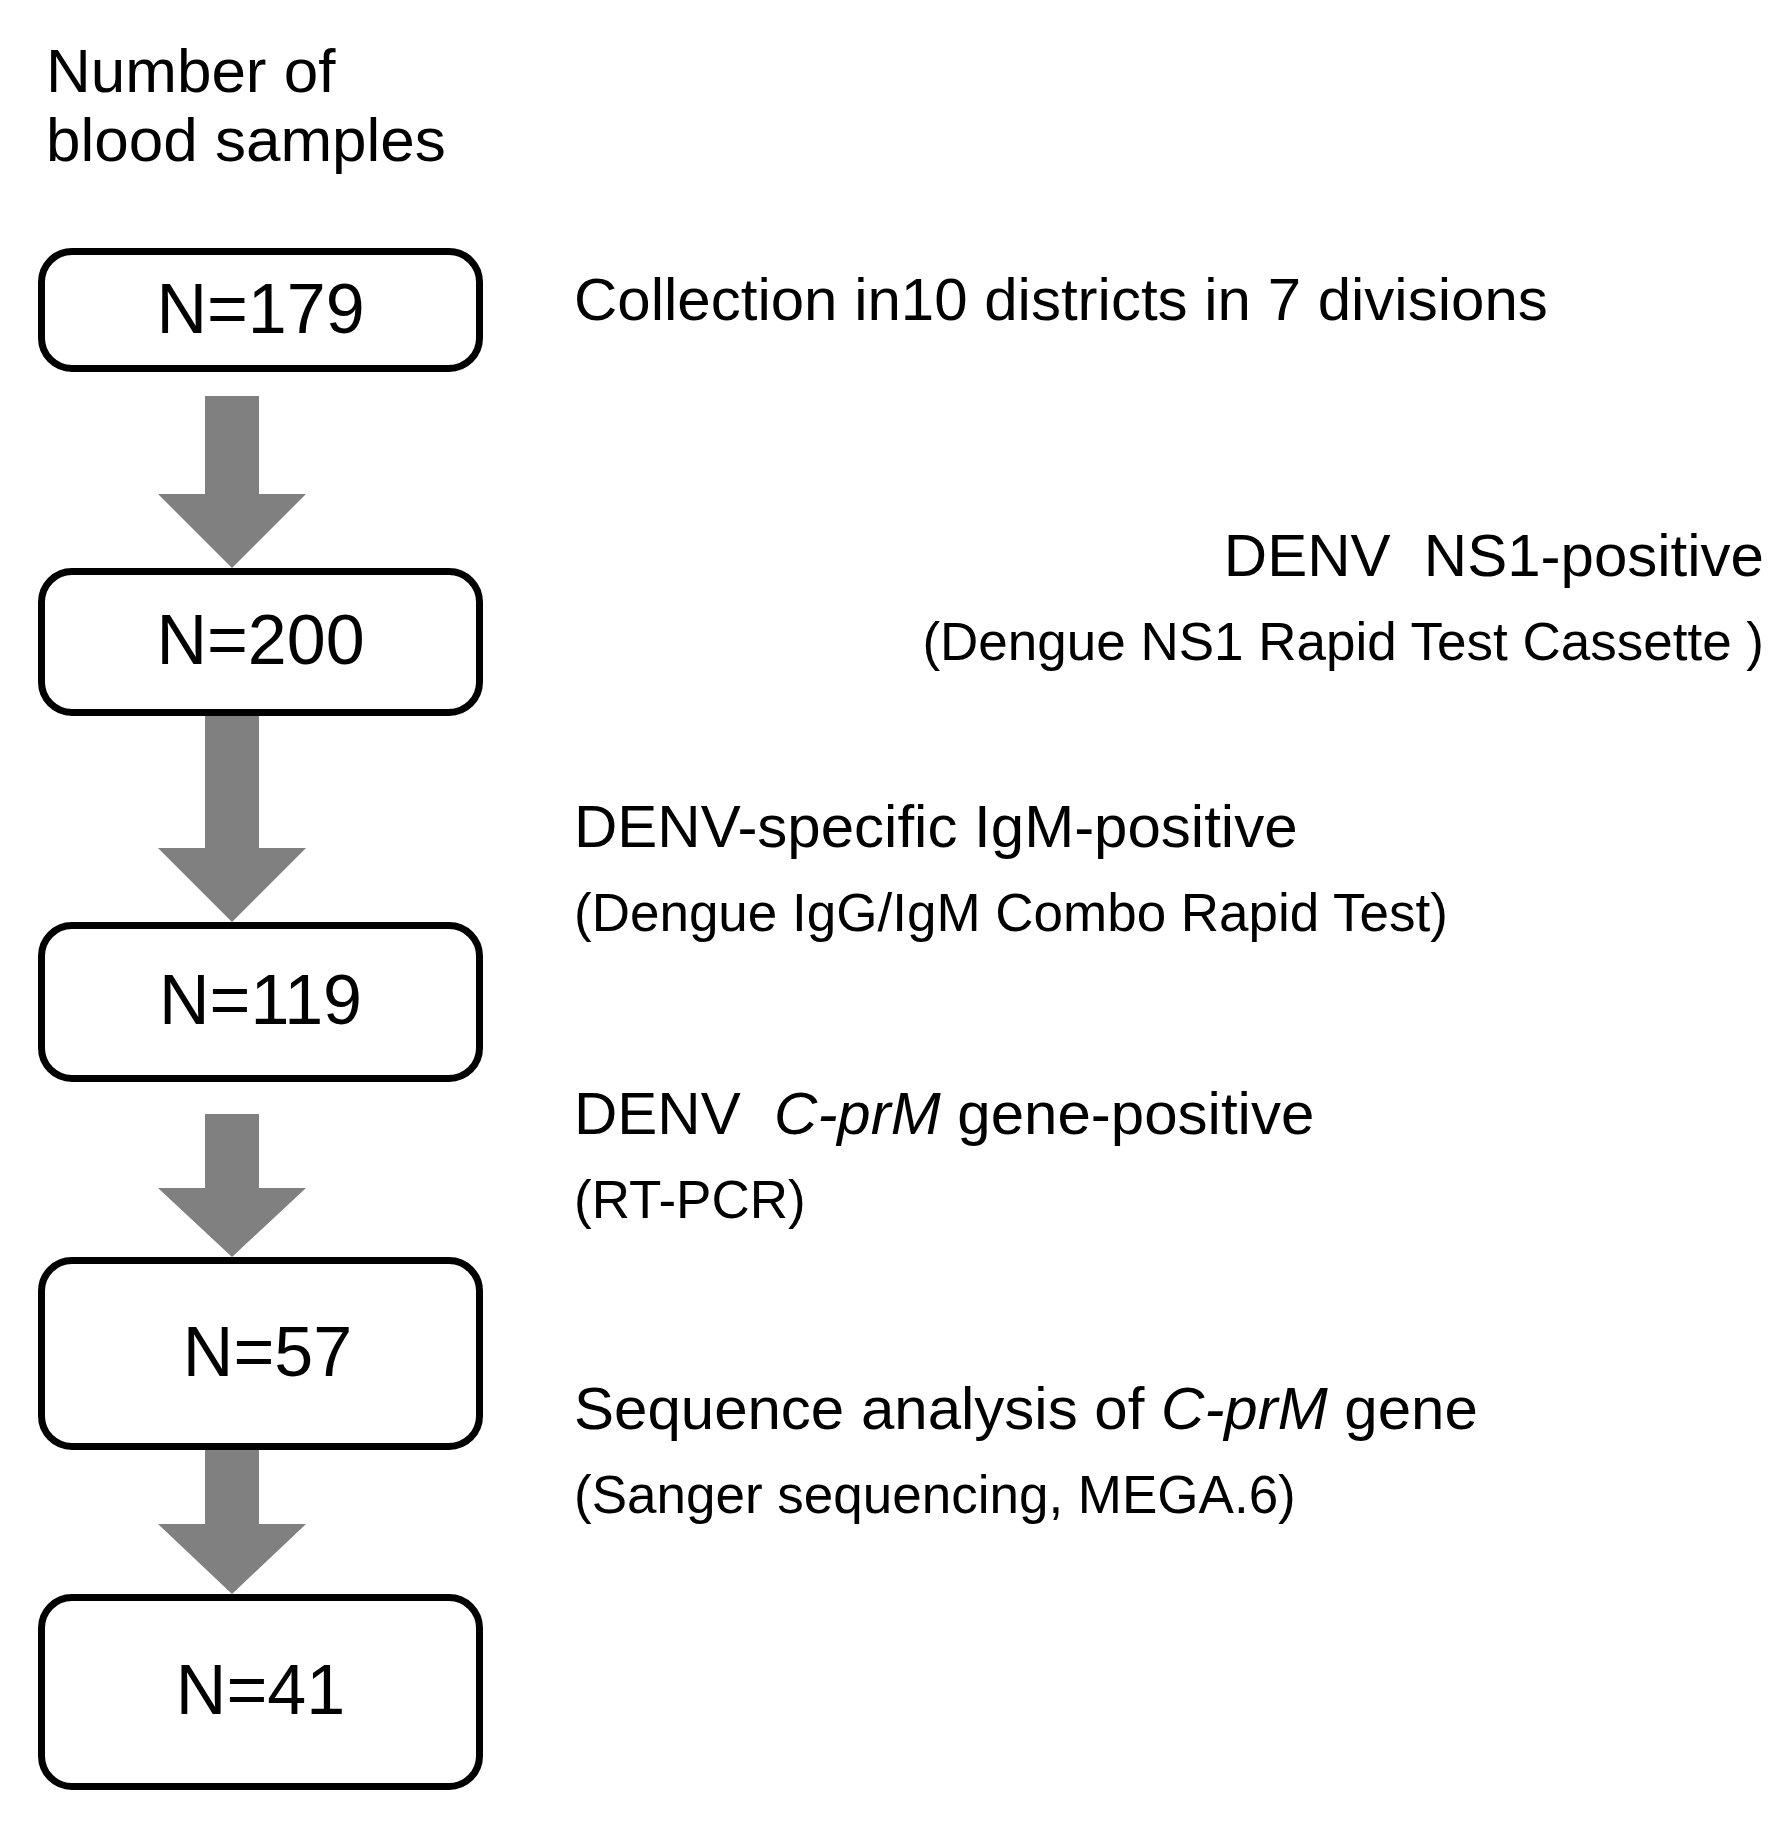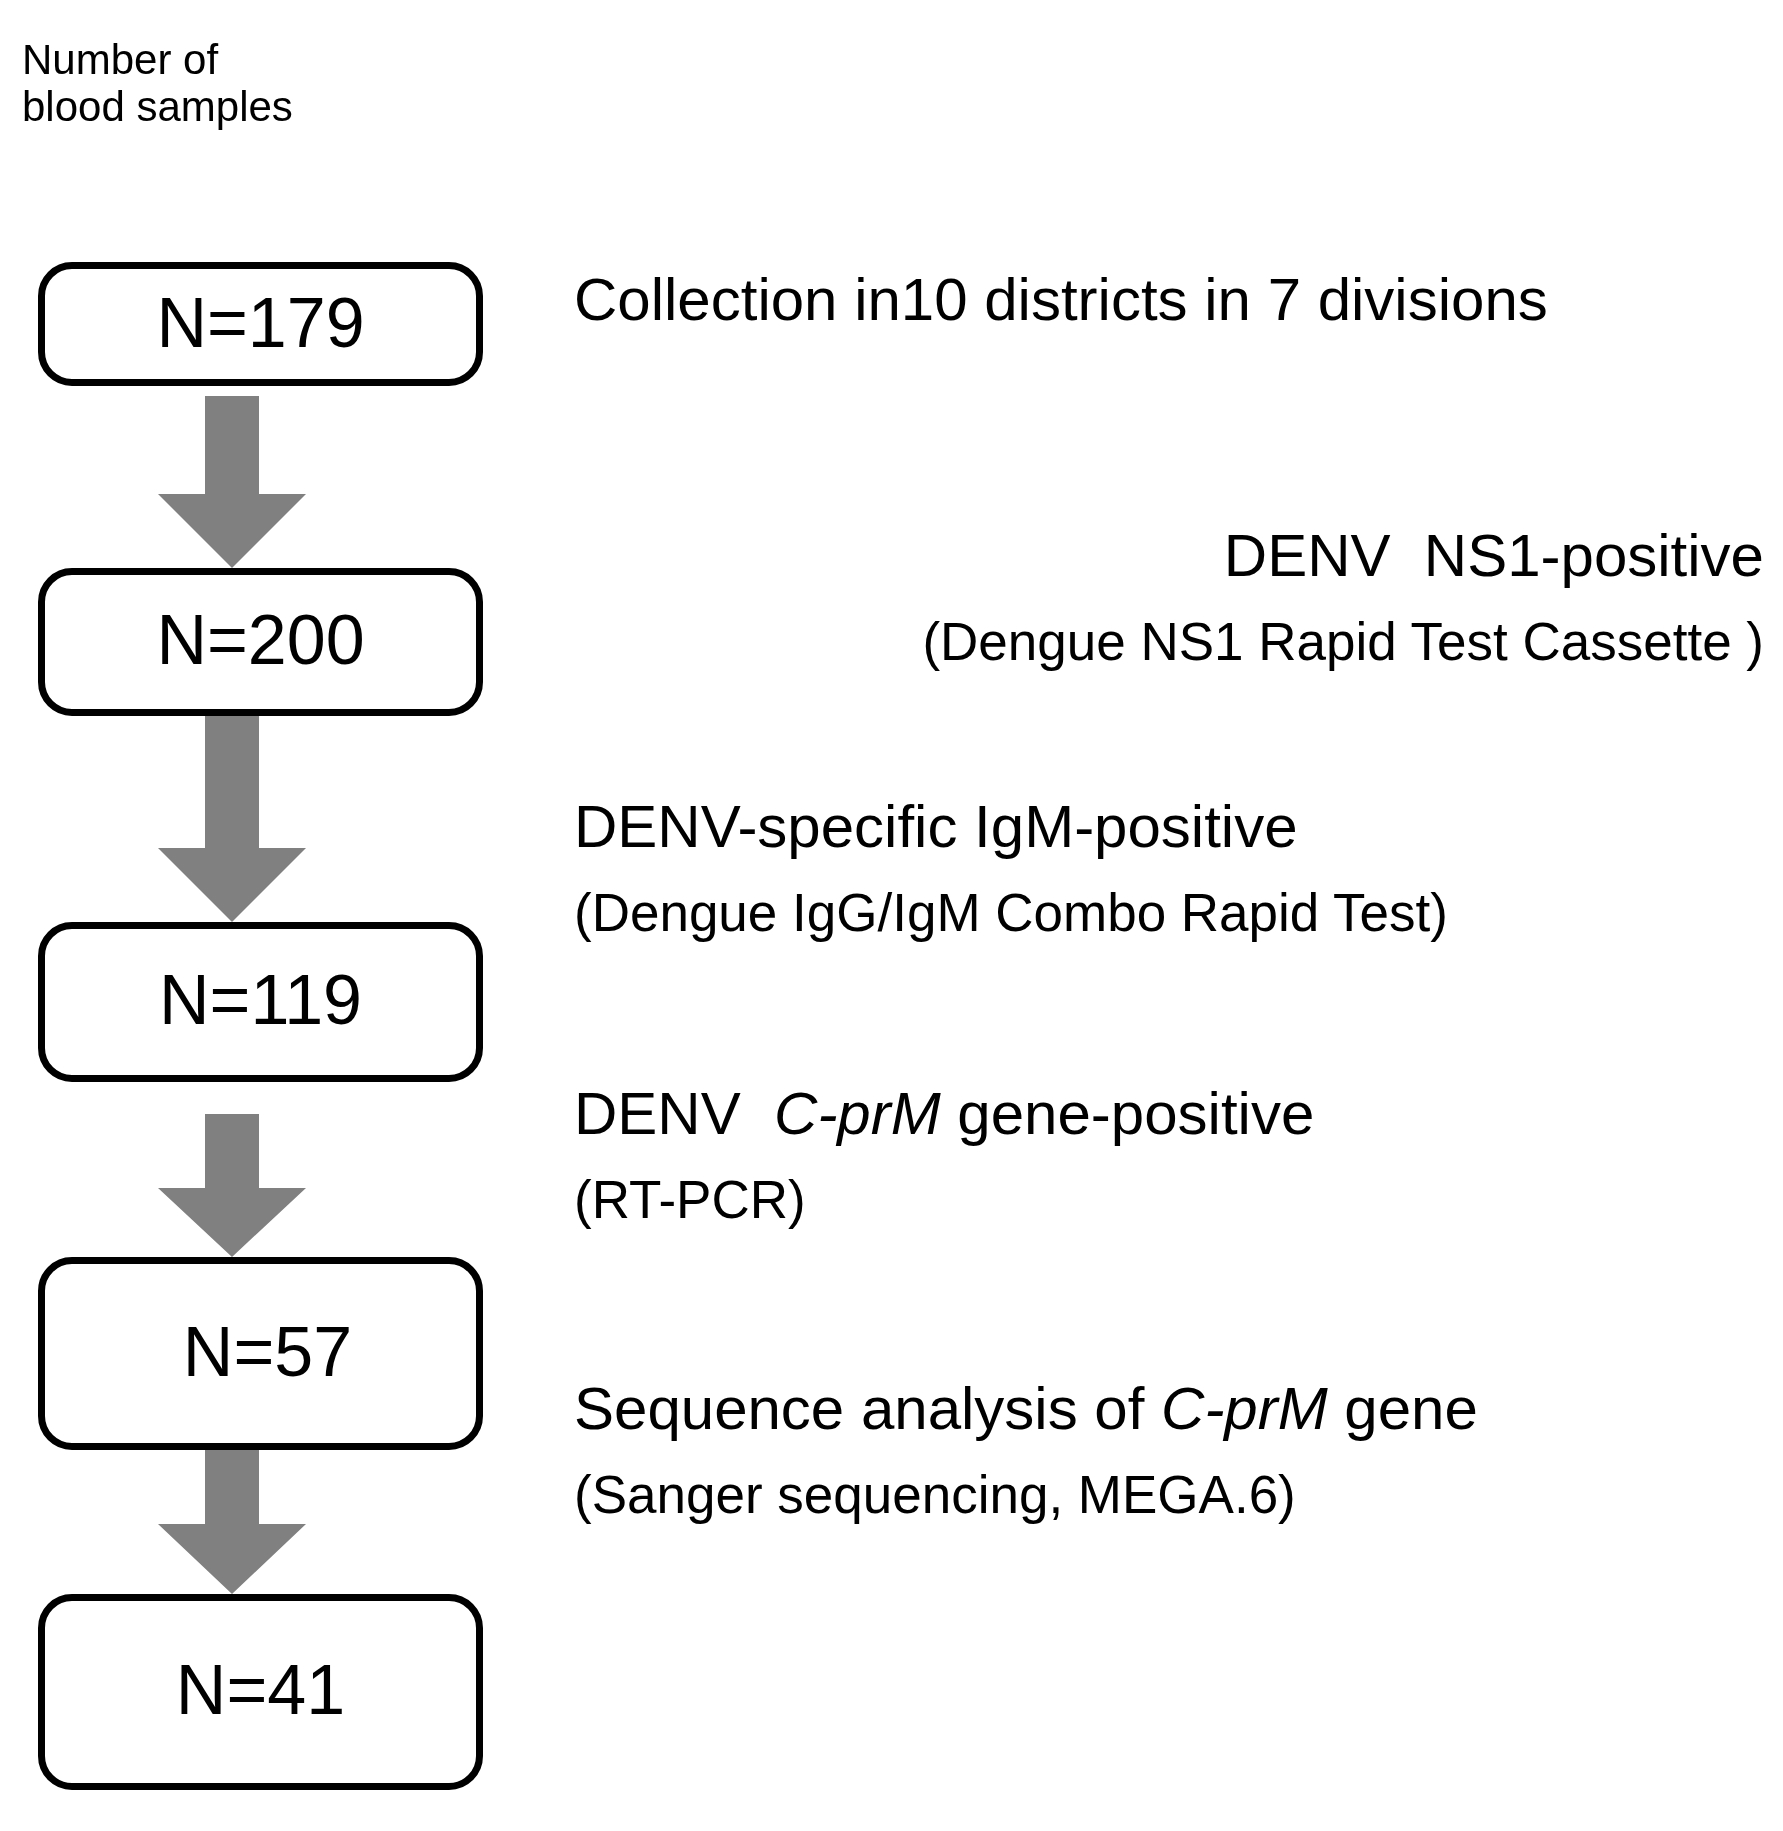--- a/index.html
+++ b/index.html
@@ -16,24 +16,24 @@
     position: relative;
     width: 1783px;
     height: 1831px;
     background: #ffffff;
     overflow: hidden;
   }
 
   
   .header-caption {
     position: absolute;
-    left: 22px;
+    left: 46px;
     top: 36px;
     width: 430px;
-    font-size: 42px;
+    font-size: 62px;
     line-height: 1.12;
     color: #000;
     white-space: pre-line;
   }
 
   
   .flow-box {
     position: absolute;
     left: 38px;
     width: 445px;
@@ -46,21 +46,21 @@
     justify-content: center;
   }
   .flow-box-label {
     font-size: 70px;
     letter-spacing: 0px;
     color: #000;
     line-height: 1;
     transform: translateY(-2px);
   }
 
-  .box-1 { top: 248px;  height: 124px; margin-top: 14px; }
+  .box-1 { top: 248px;  height: 124px; }
   .box-2 { top: 568px;  height: 148px; }
   .box-3 { top: 922px;  height: 160px; }
   .box-4 { top: 1257px; height: 193px; padding-left: 14px; }
   .box-5 { top: 1594px; height: 196px; }
 
   
   .box-1 .flow-box-label { transform: translateY(-1px); }
 
   
   .flow-arrow {

